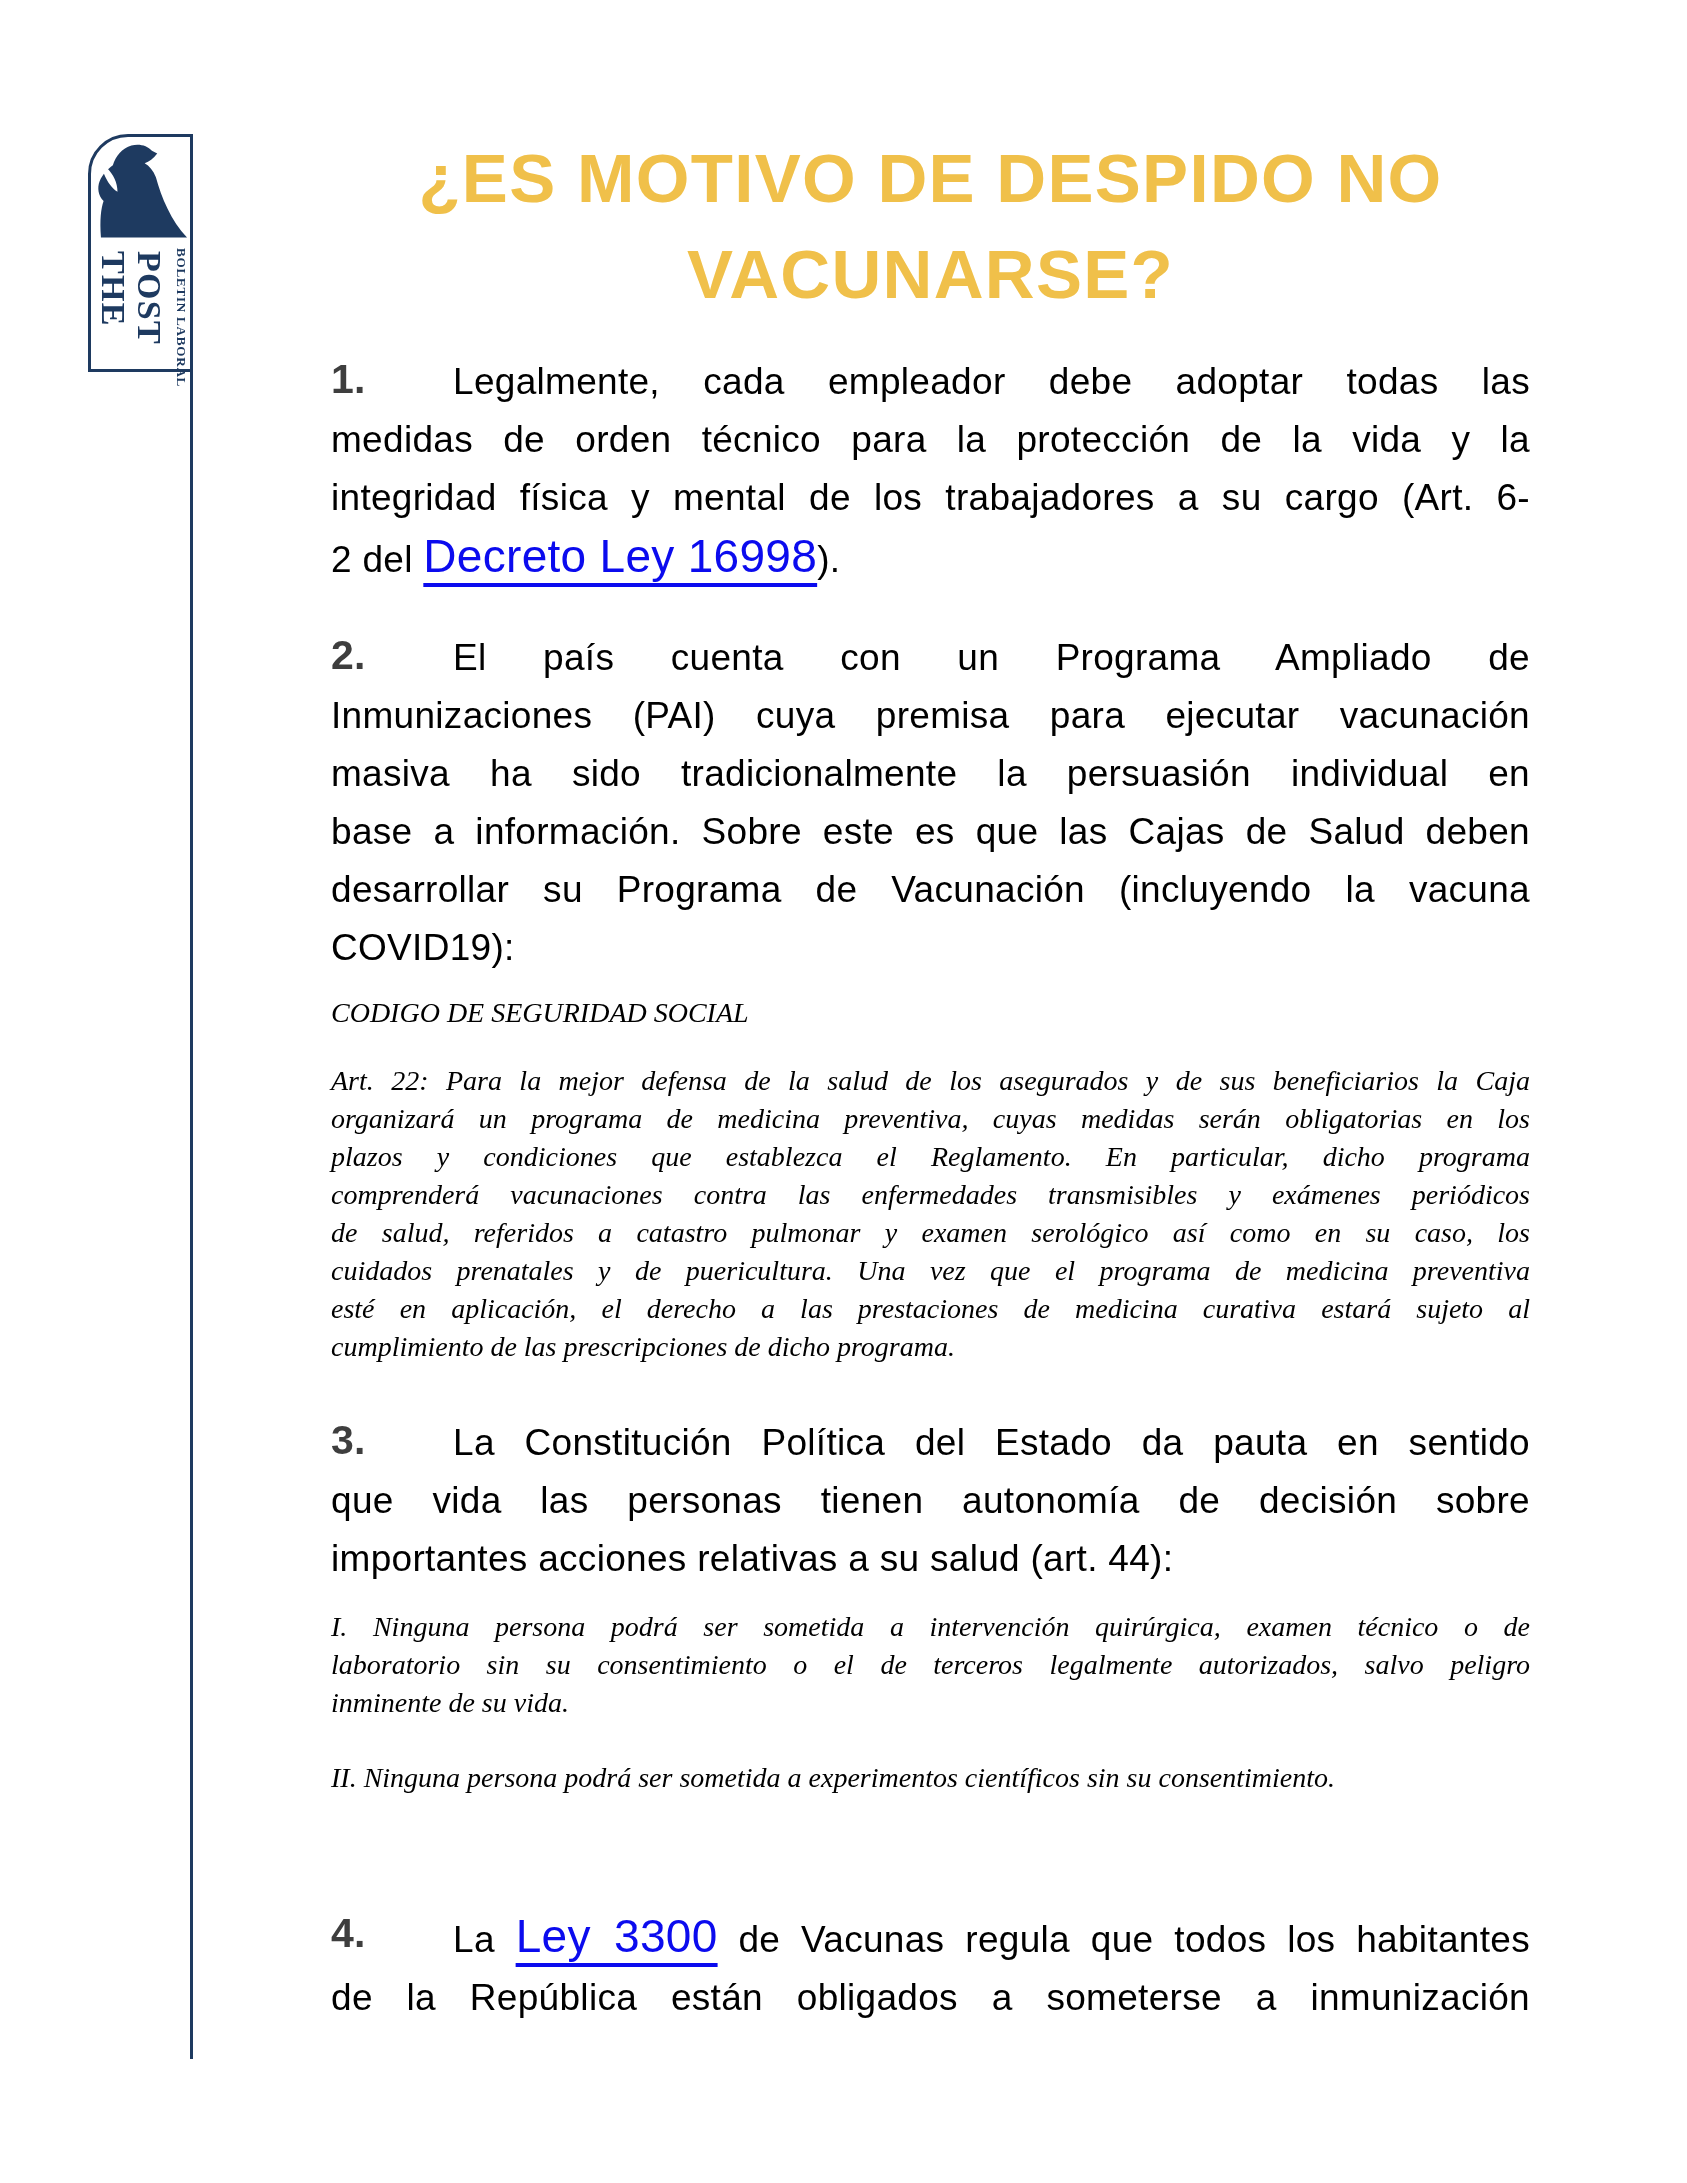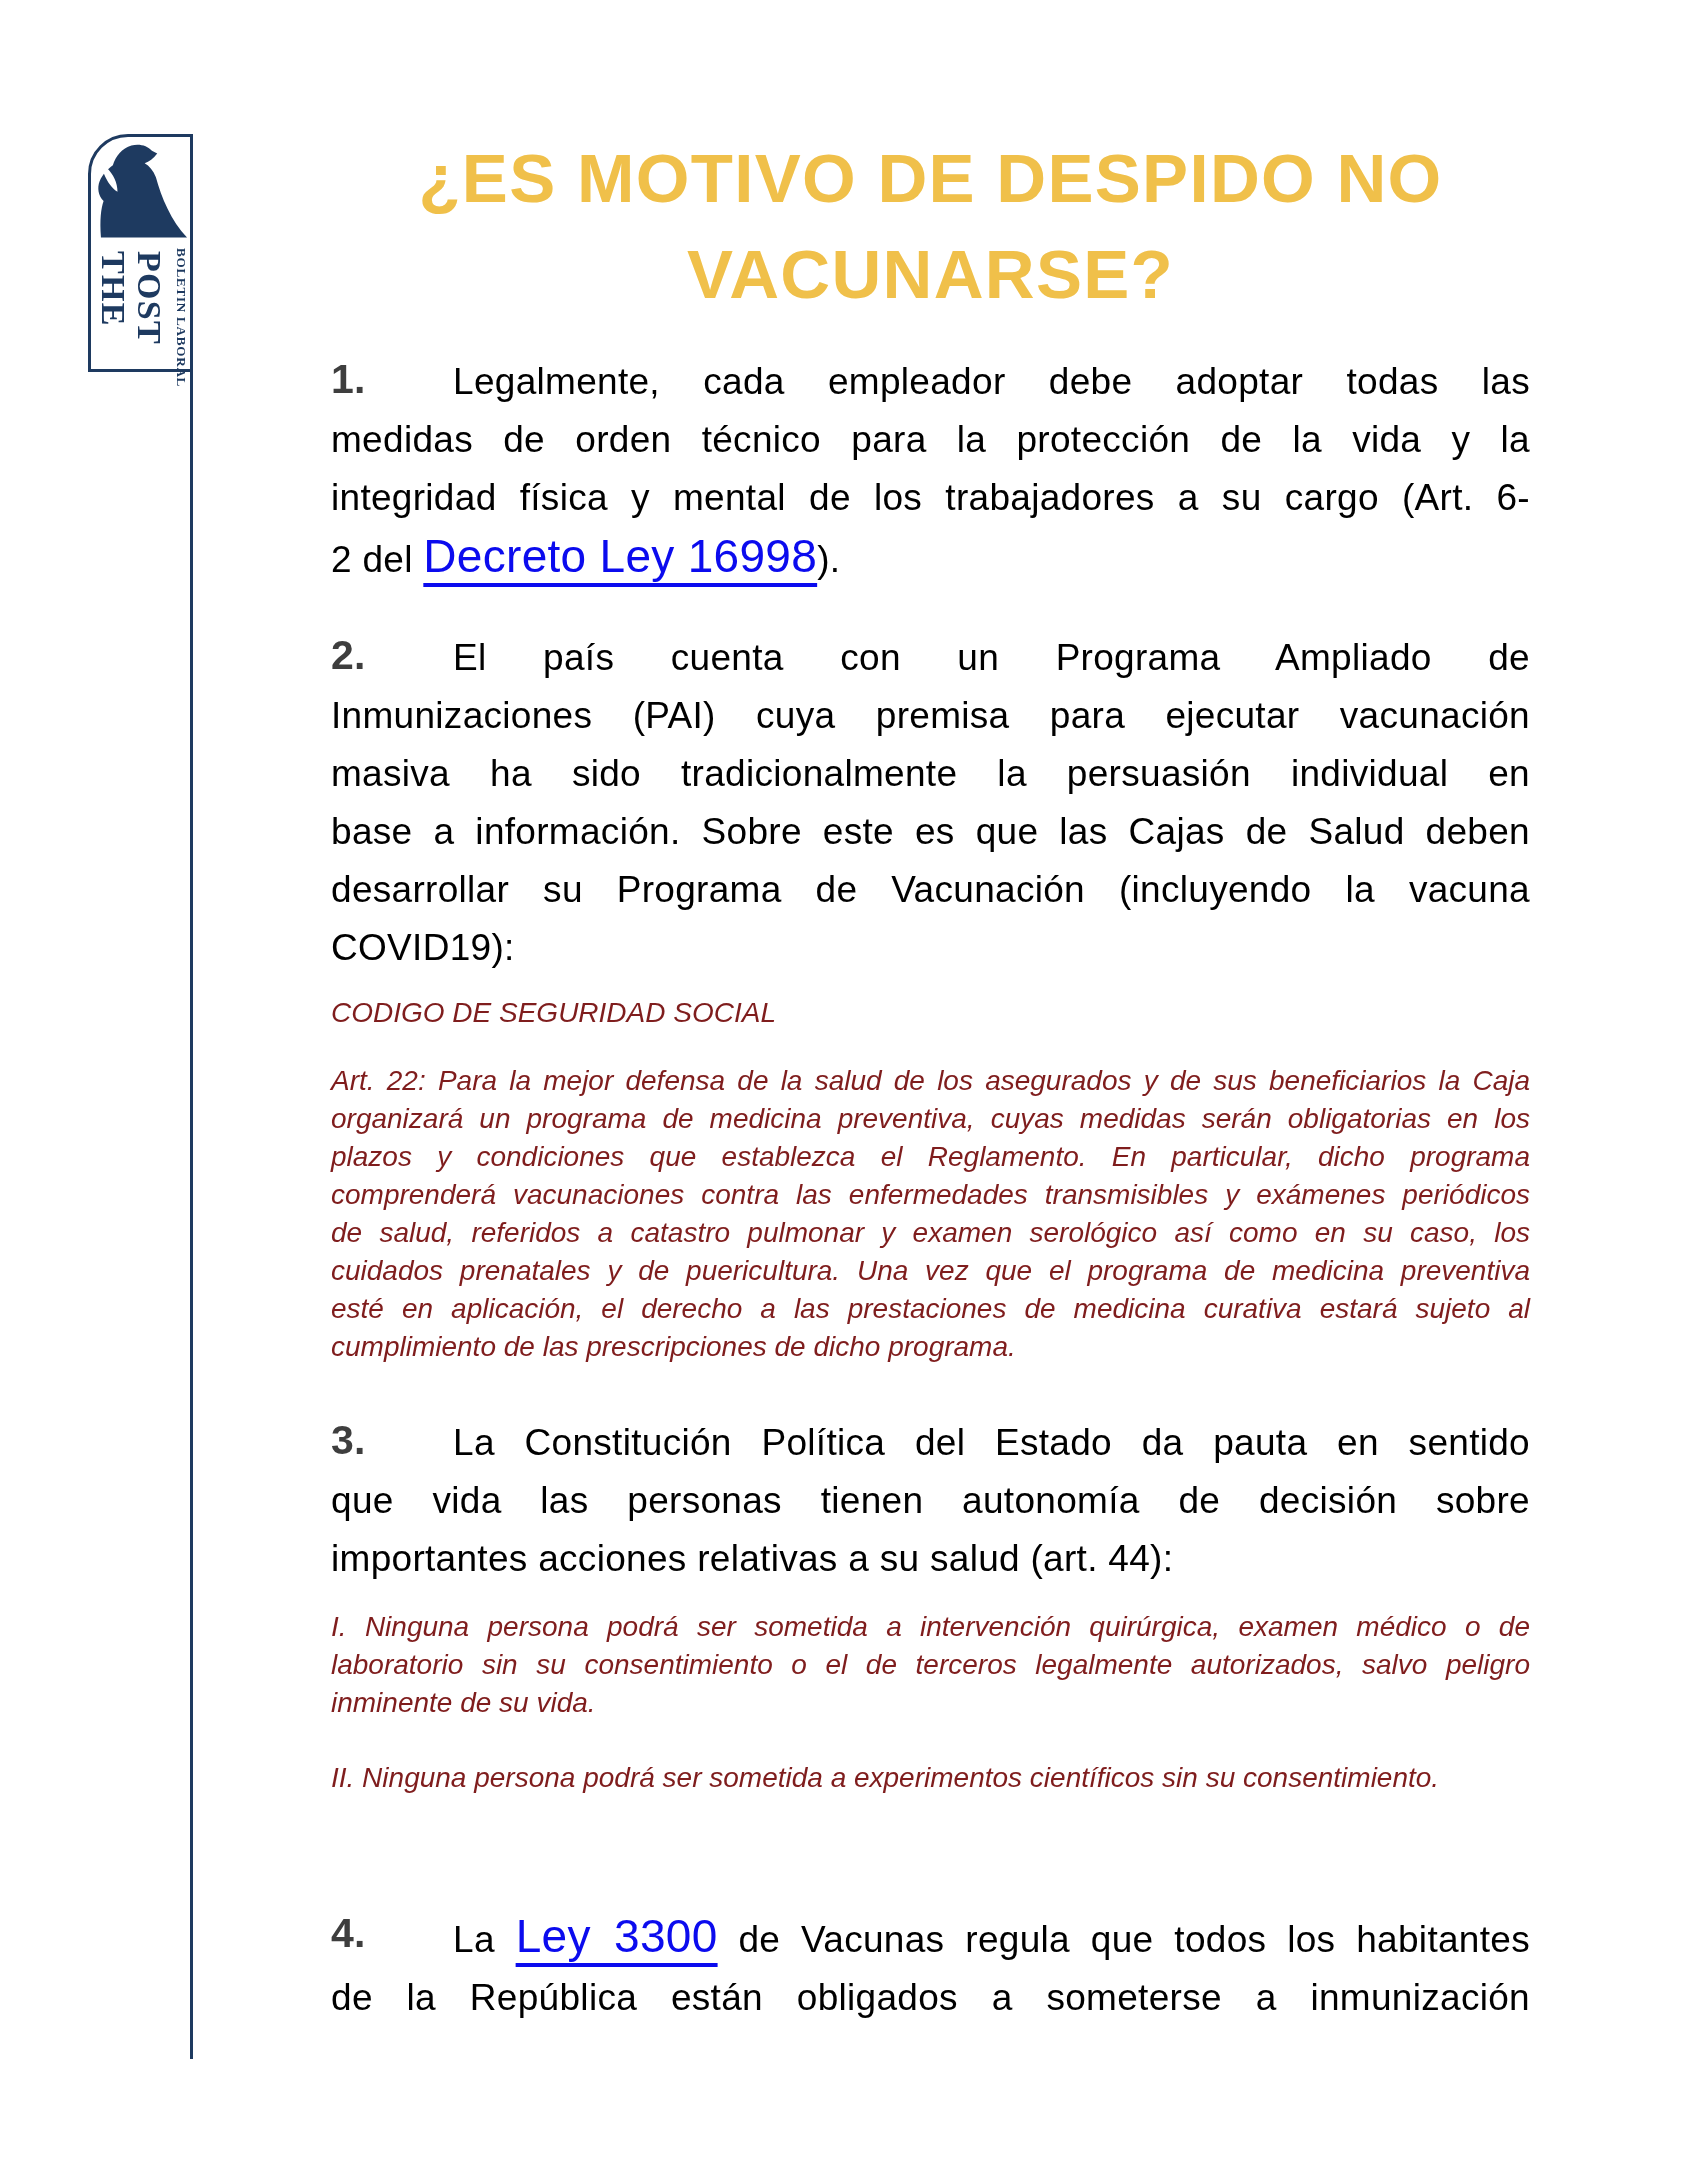--- a/index.html
+++ b/index.html
@@ -70,25 +70,25 @@
   }
   .para-num .jline.first{position:relative;padding-left:122px;}
   .num{
     position:absolute;left:0;top:-3.3px;
     color:#3e3e3e;
     font-weight:600;
     font-size:41px;
   }
   
   .quote,.quote-heading{
-    font-family:Liberation Sans, sans-serif;
+    font-family:Liberation Serif, serif;
     font-style:italic;
     font-size:28px;
     line-height:38px;
-    color:#7f1d1d;
+    color:#000000;
   }
   
   a.link{
     color:var(--blue,#0b0bee);
     text-decoration:underline;
     text-decoration-thickness:4px;
     text-underline-offset:10.6px;
     cursor:pointer;
   }
   a.link.big{font-size:46px;}
@@ -167,21 +167,21 @@
           <div class="jline">cuidados prenatales y de puericultura. Una vez que el programa de medicina preventiva</div>
           <div class="jline">esté en aplicación, el derecho a las prestaciones de medicina curativa estará sujeto al</div>
           <div class="jline lastline">cumplimiento de las prescripciones de dicho programa.</div>
         </div>
         <div class="block para-num">
           <div class="jline first"><span class="num">3.</span>La Constitución Política del Estado da pauta en sentido</div>
           <div class="jline">que vida las personas tienen autonomía de decisión sobre</div>
           <div class="jline lastline">importantes acciones relativas a su salud (art. 44):</div>
         </div>
         <div class="block quote">
-          <div class="jline first">I. Ninguna persona podrá ser  sometida a intervención quirúrgica, examen médico o de</div>
+          <div class="jline first">I. Ninguna persona podrá ser  sometida a intervención quirúrgica, examen técnico o de</div>
           <div class="jline">laboratorio sin su consentimiento o el de terceros legalmente autorizados, salvo peligro</div>
           <div class="jline lastline">inminente de su vida.</div>
         </div>
         <div class="block quote">
           <div class="jline first lastline">II. Ninguna persona podrá ser sometida a experimentos científicos sin su consentimiento.</div>
         </div>
         <div class="block para-num">
           <div class="jline first"><span class="num">4.</span>La <a href="#" class="link big">Ley 3300</a> de Vacunas regula que todos los habitantes</div>
           <div class="jline">de la República están obligados a someterse a inmunización</div>
         </div>

